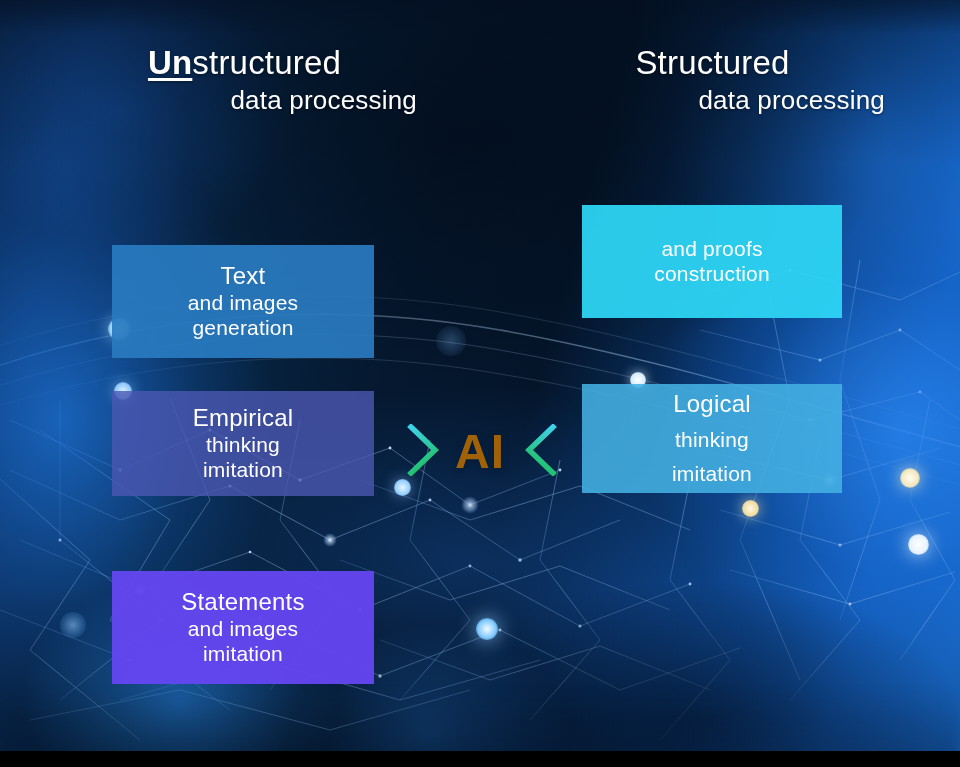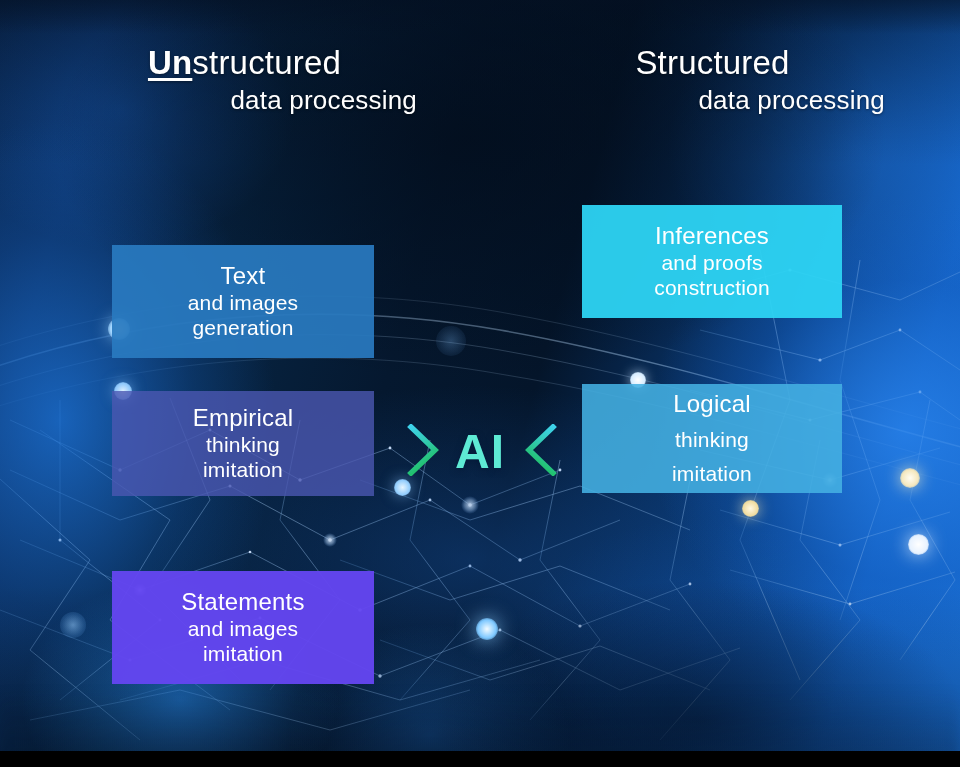--- a/index.html
+++ b/index.html
@@ -151,21 +151,21 @@
   #card-logical     { left:582px; top:384px; width:260px; height:109px; background: rgba(68,177,227,0.88); justify-content: space-between; }
   #card-graph       { left:582px; top:571px; width:260px; height:113px; background: rgba(0,169,232,0.97); }
 
   
   #ai-label {
     position: absolute;
     left: 440px;
     top: 424px;
     width: 80px;
     text-align: center;
-    color: #5eead4;
+    color: #a16207;
     font-size: 48px;
     font-weight: 700;
     letter-spacing: 1px;
     text-shadow: 0 2px 7px rgba(0,20,50,0.55);
   }
   .chevron {
     position: absolute;
     width: 34px;
     height: 52px;
   }
@@ -314,21 +314,20 @@
     <span class="t3">imitation</span>
   </div>
 
   <div class="card" id="card-statements">
     <span class="t1">Statements</span>
     <span class="t2">and images</span>
     <span class="t3">imitation</span>
   </div>
 
   <div class="card" id="card-inferences">
-    <span class="t1">Inferences</span>
     <span class="t2">and proofs</span>
     <span class="t3">construction</span>
   </div>
 
   <div class="card" id="card-logical">
     <span class="t1">Logical</span>
     <span class="t2">thinking</span>
     <span class="t3">imitation</span>
   </div>
 

